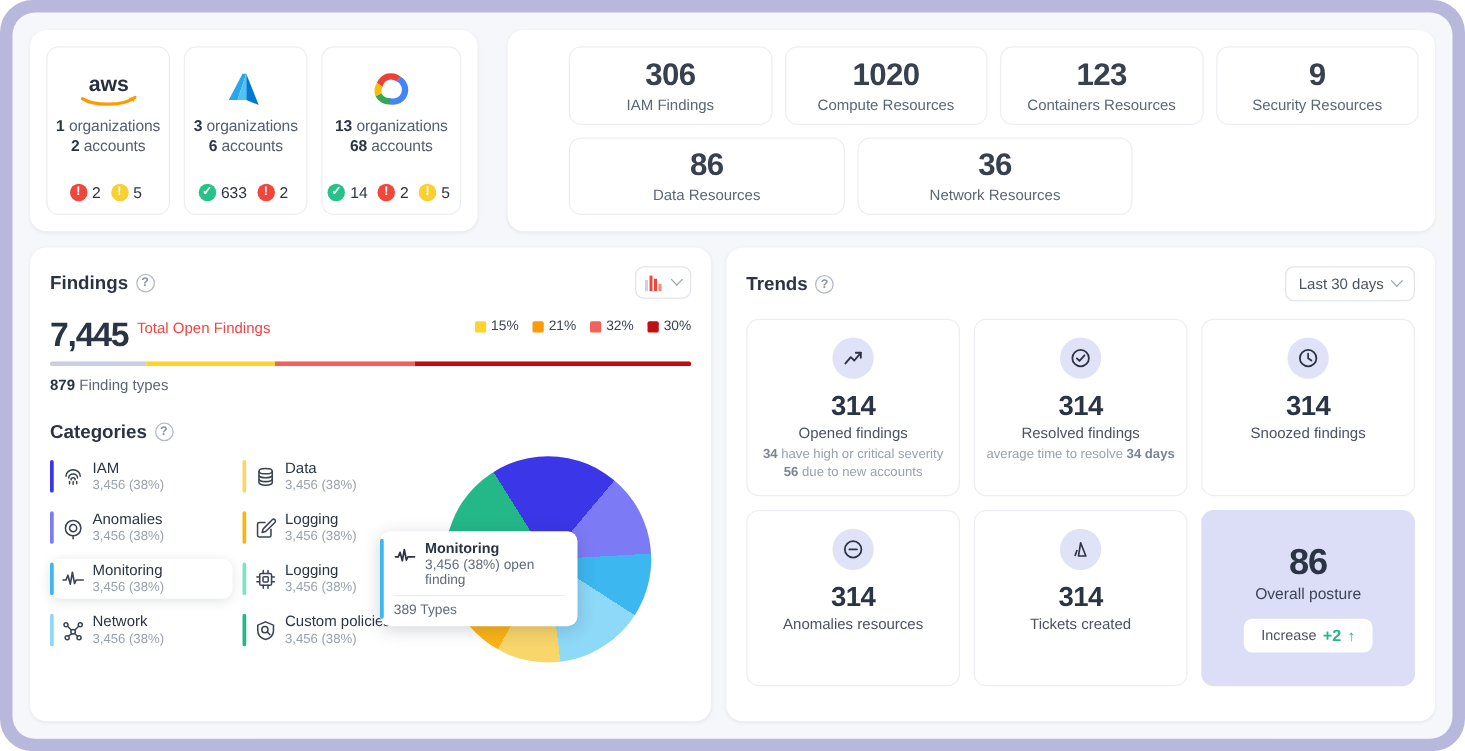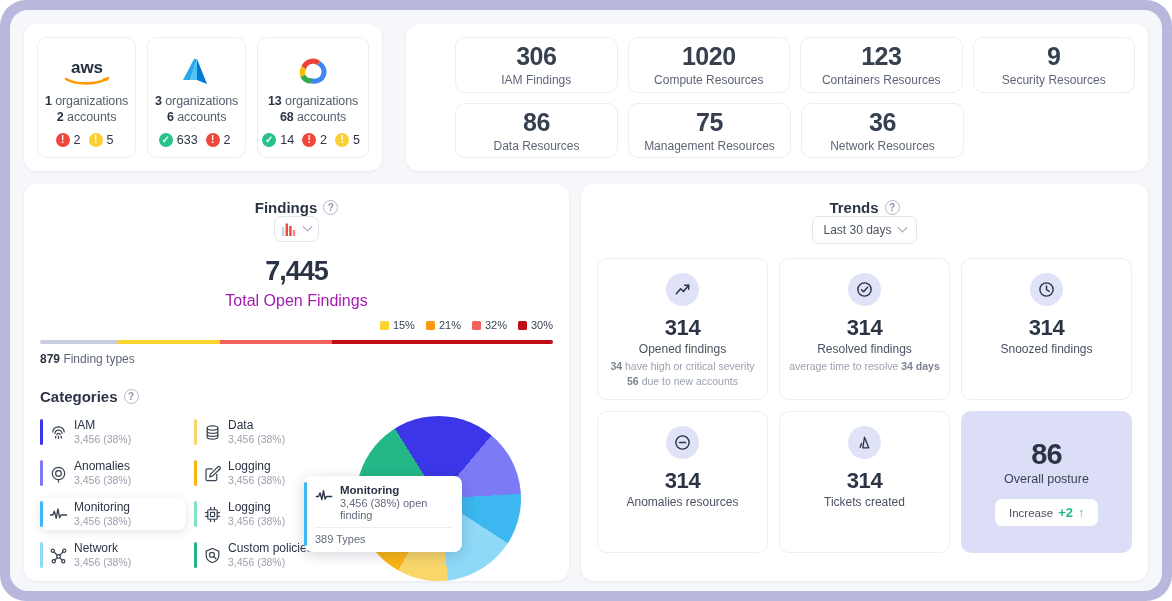--- a/index.html
+++ b/index.html
@@ -63,39 +63,39 @@
   }
   .res-num { font-size: 25px; font-weight: 700; color: #36404f; letter-spacing: -.5px; }
   .res-label { font-size: 12px; color: #5d6676; }
   .res-card.blank { border: none; background: transparent; box-shadow: none; }
 
   
   .bottom-row { display: flex; gap: 12px; flex: 1; }
   #findings-panel { width: 545px; padding: 15px 16px 10px; display: flex; flex-direction: column; }
   #trends-panel { flex: 1; padding: 15px 16px 28px; display: flex; flex-direction: column; }
 
-  .panel-head { display: flex; align-items: center; justify-content: space-between; flex-direction: column; }
+  .panel-head { display: flex; align-items: center; justify-content: space-between; }
   .panel-title { font-size: 15px; font-weight: 700; color: #2b3445; display: flex; align-items: center; gap: 6px; }
   .help-icon {
     width: 15px; height: 15px; border-radius: 50%;
     border: 1.4px solid #b3b9c6; color: #8d95a4;
     font-size: 10px; display: inline-flex; align-items: center;
     justify-content: center; font-weight: 700;
   }
   .head-btn {
     border: 1px solid #e2e5ec; border-radius: 7px; background: #fff;
     height: 26px; padding: 0 7px; display: flex; align-items: center; gap: 7px;
     font-size: 12px; color: #4a5263; cursor: pointer;
   }
   .chev { width: 7px; height: 7px; border-right: 1.4px solid #9aa1ae; border-bottom: 1.4px solid #9aa1ae;
           transform: rotate(45deg) translate(-2px,-2px); }
 
-  .find-main { display: flex; align-items: center; gap: 7px; margin-top: 16px; flex-direction: column; }
+  .find-main { display: flex; align-items: flex-start; gap: 7px; margin-top: 16px; }
   .find-num { font-size: 27px; font-weight: 700; color: #2b3445; letter-spacing: -1px; line-height: 1; }
-  .find-sub { font-size: 16px; color: #a21caf; padding-bottom: 2px; }
+  .find-sub { font-size: 12px; color: #ef4444; padding-bottom: 2px; }
   .find-legend { margin-left: auto; display: flex; gap: 11px; padding-bottom: 2px; }
   .lg { display: flex; align-items: center; gap: 4px; font-size: 11px; color: #3b4454; }
   .lg i { width: 9px; height: 9px; border-radius: 1.5px; display: block; }
   .sev-bar { display: flex; height: 4px; border-radius: 2px; overflow: hidden; margin-top: 7px; }
   .sev-bar span { display: block; height: 100%; }
   .find-types { font-size: 12px; color: #5d6676; margin-top: 8px; }
   .find-types b { color: #2b3445; font-weight: 700; }
 
   .cat-title { font-size: 15px; font-weight: 700; color: #2b3445; display: flex; align-items: center; gap: 6px; margin-top: 22px; }
   .cat-wrap { display: flex; margin-top: 11px; flex: 1; position: relative; }
@@ -242,24 +242,20 @@
         </div>
         <div class="subcard res-card">
           <div class="res-num">9</div>
           <div class="res-label">Security Resources</div>
         </div>
       </div>
       <div class="res-row">
         <div class="subcard res-card">
           <div class="res-num">86</div>
           <div class="res-label">Data Resources</div>
-        </div>
-        <div class="subcard res-card">
-          <div class="res-num">75</div>
-          <div class="res-label">Management Resources</div>
         </div>
         <div class="subcard res-card">
           <div class="res-num">36</div>
           <div class="res-label">Network Resources</div>
         </div>
         <div class="res-card blank"></div>
       </div>
     </div>
   </div>
 

